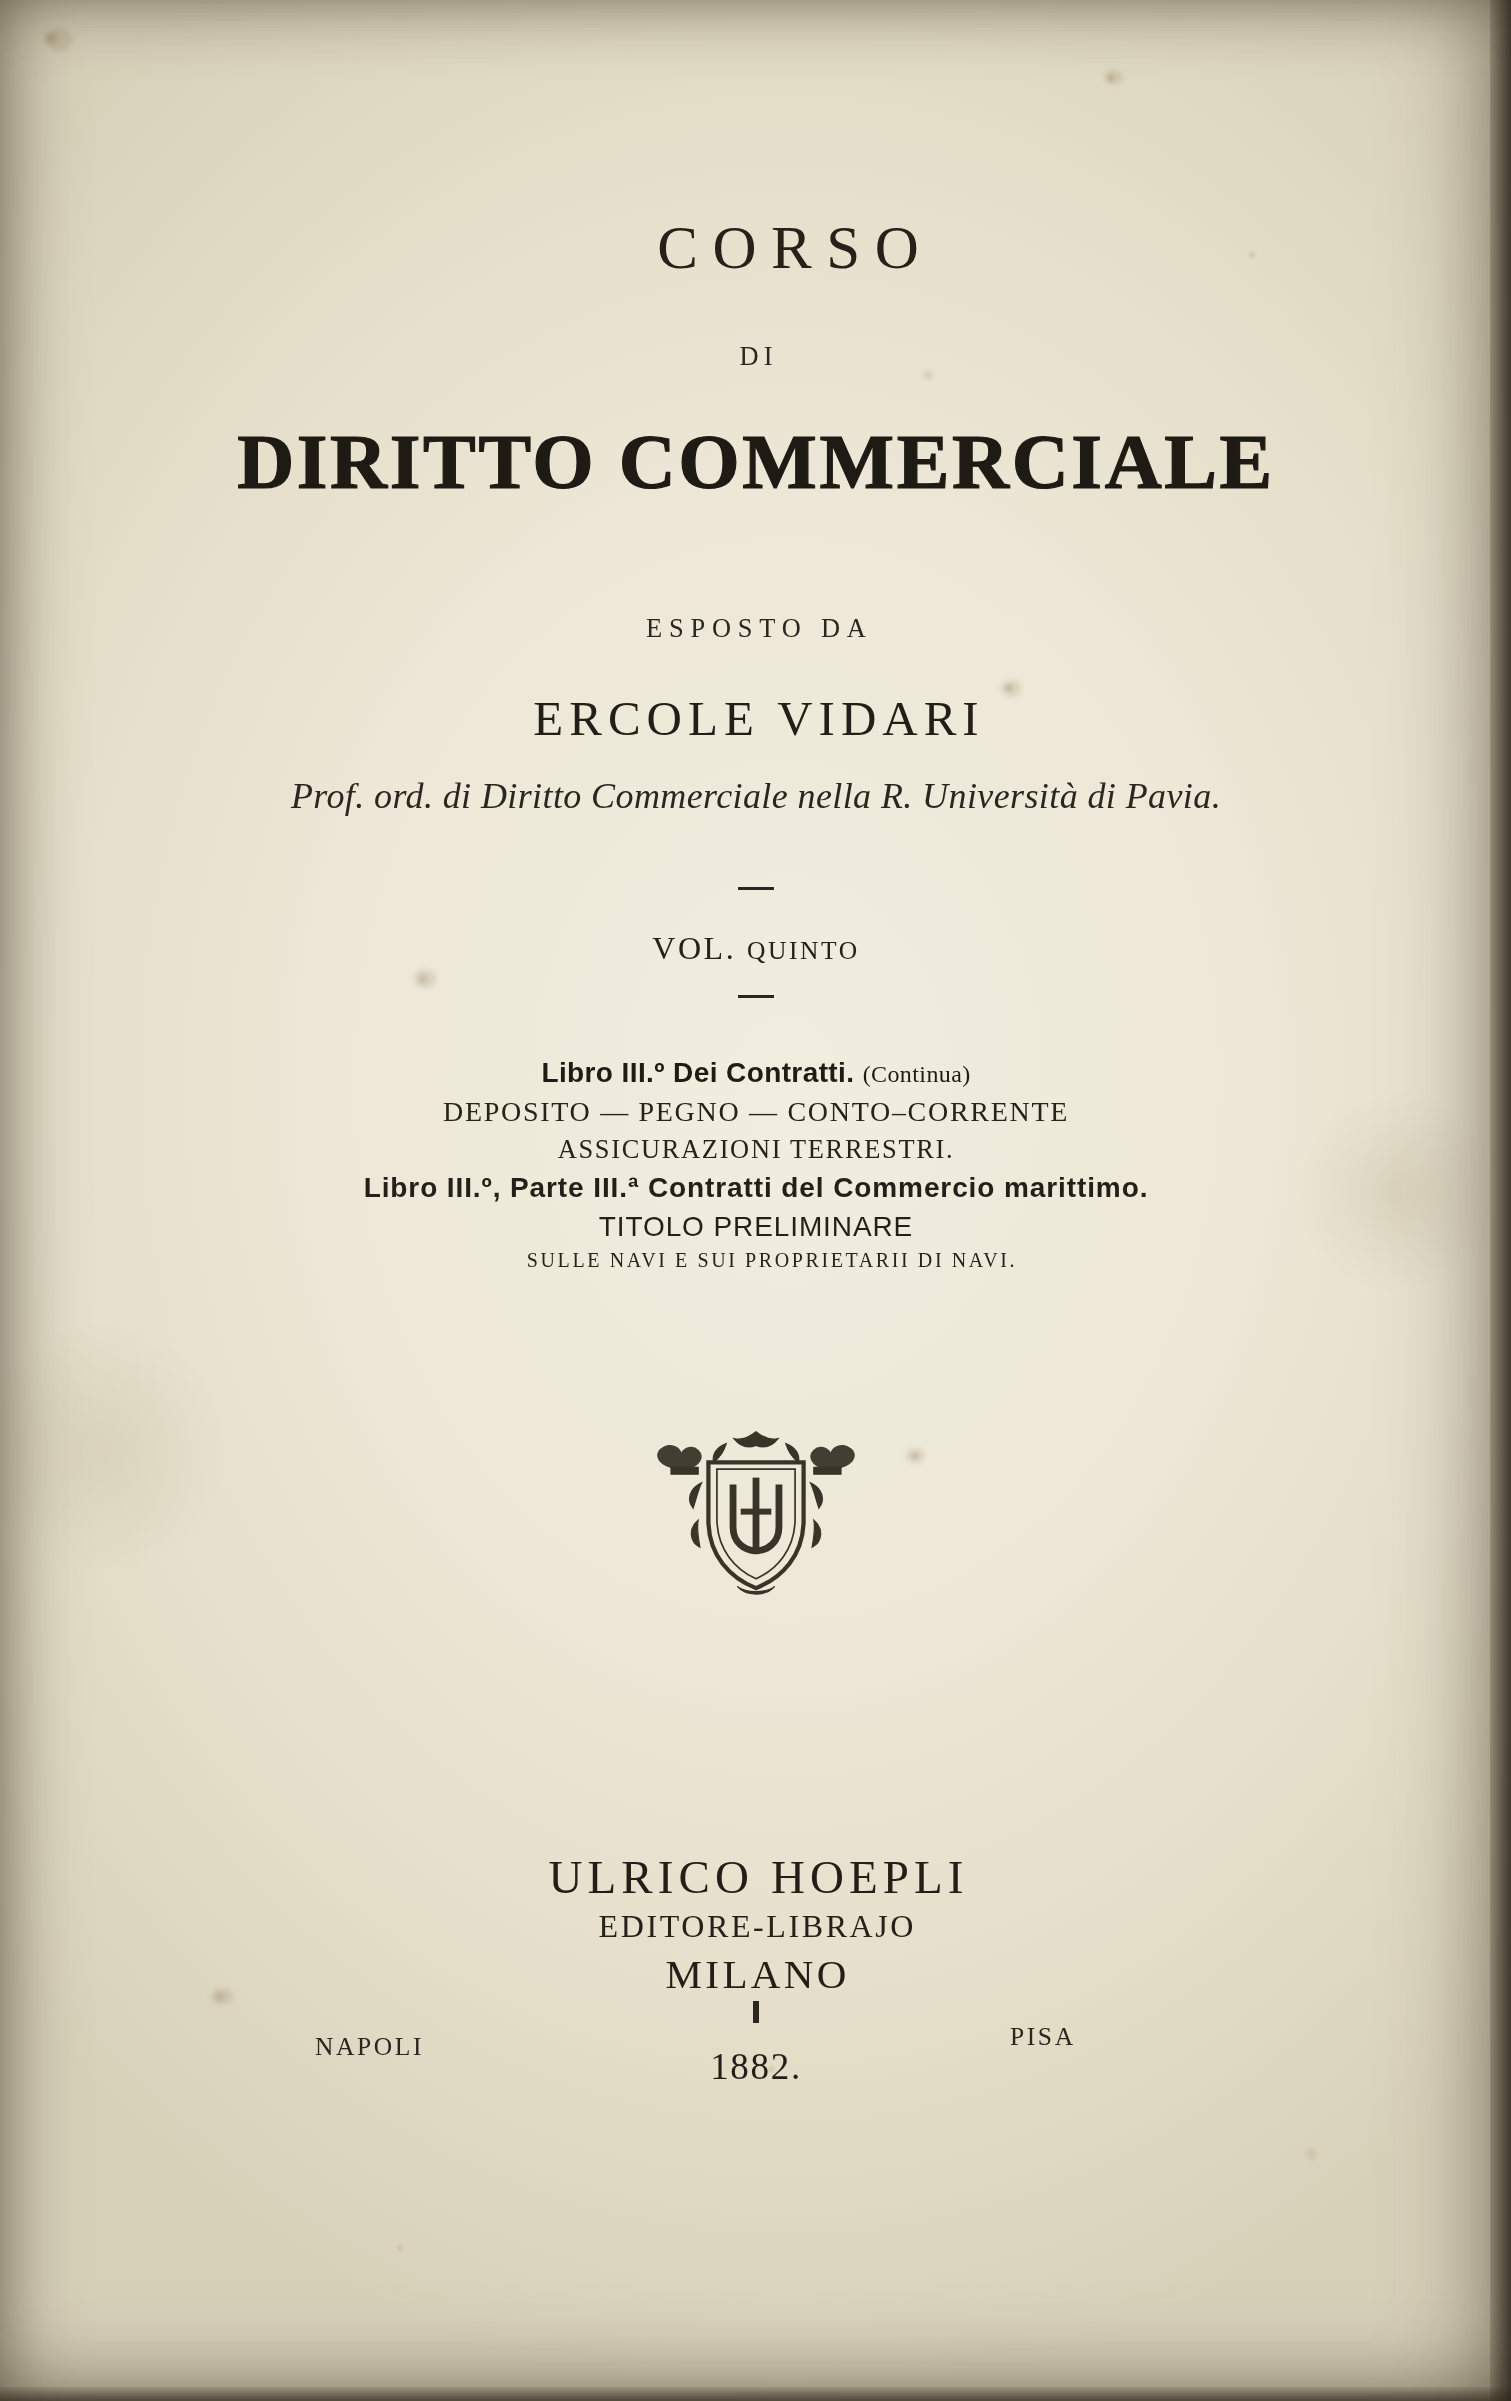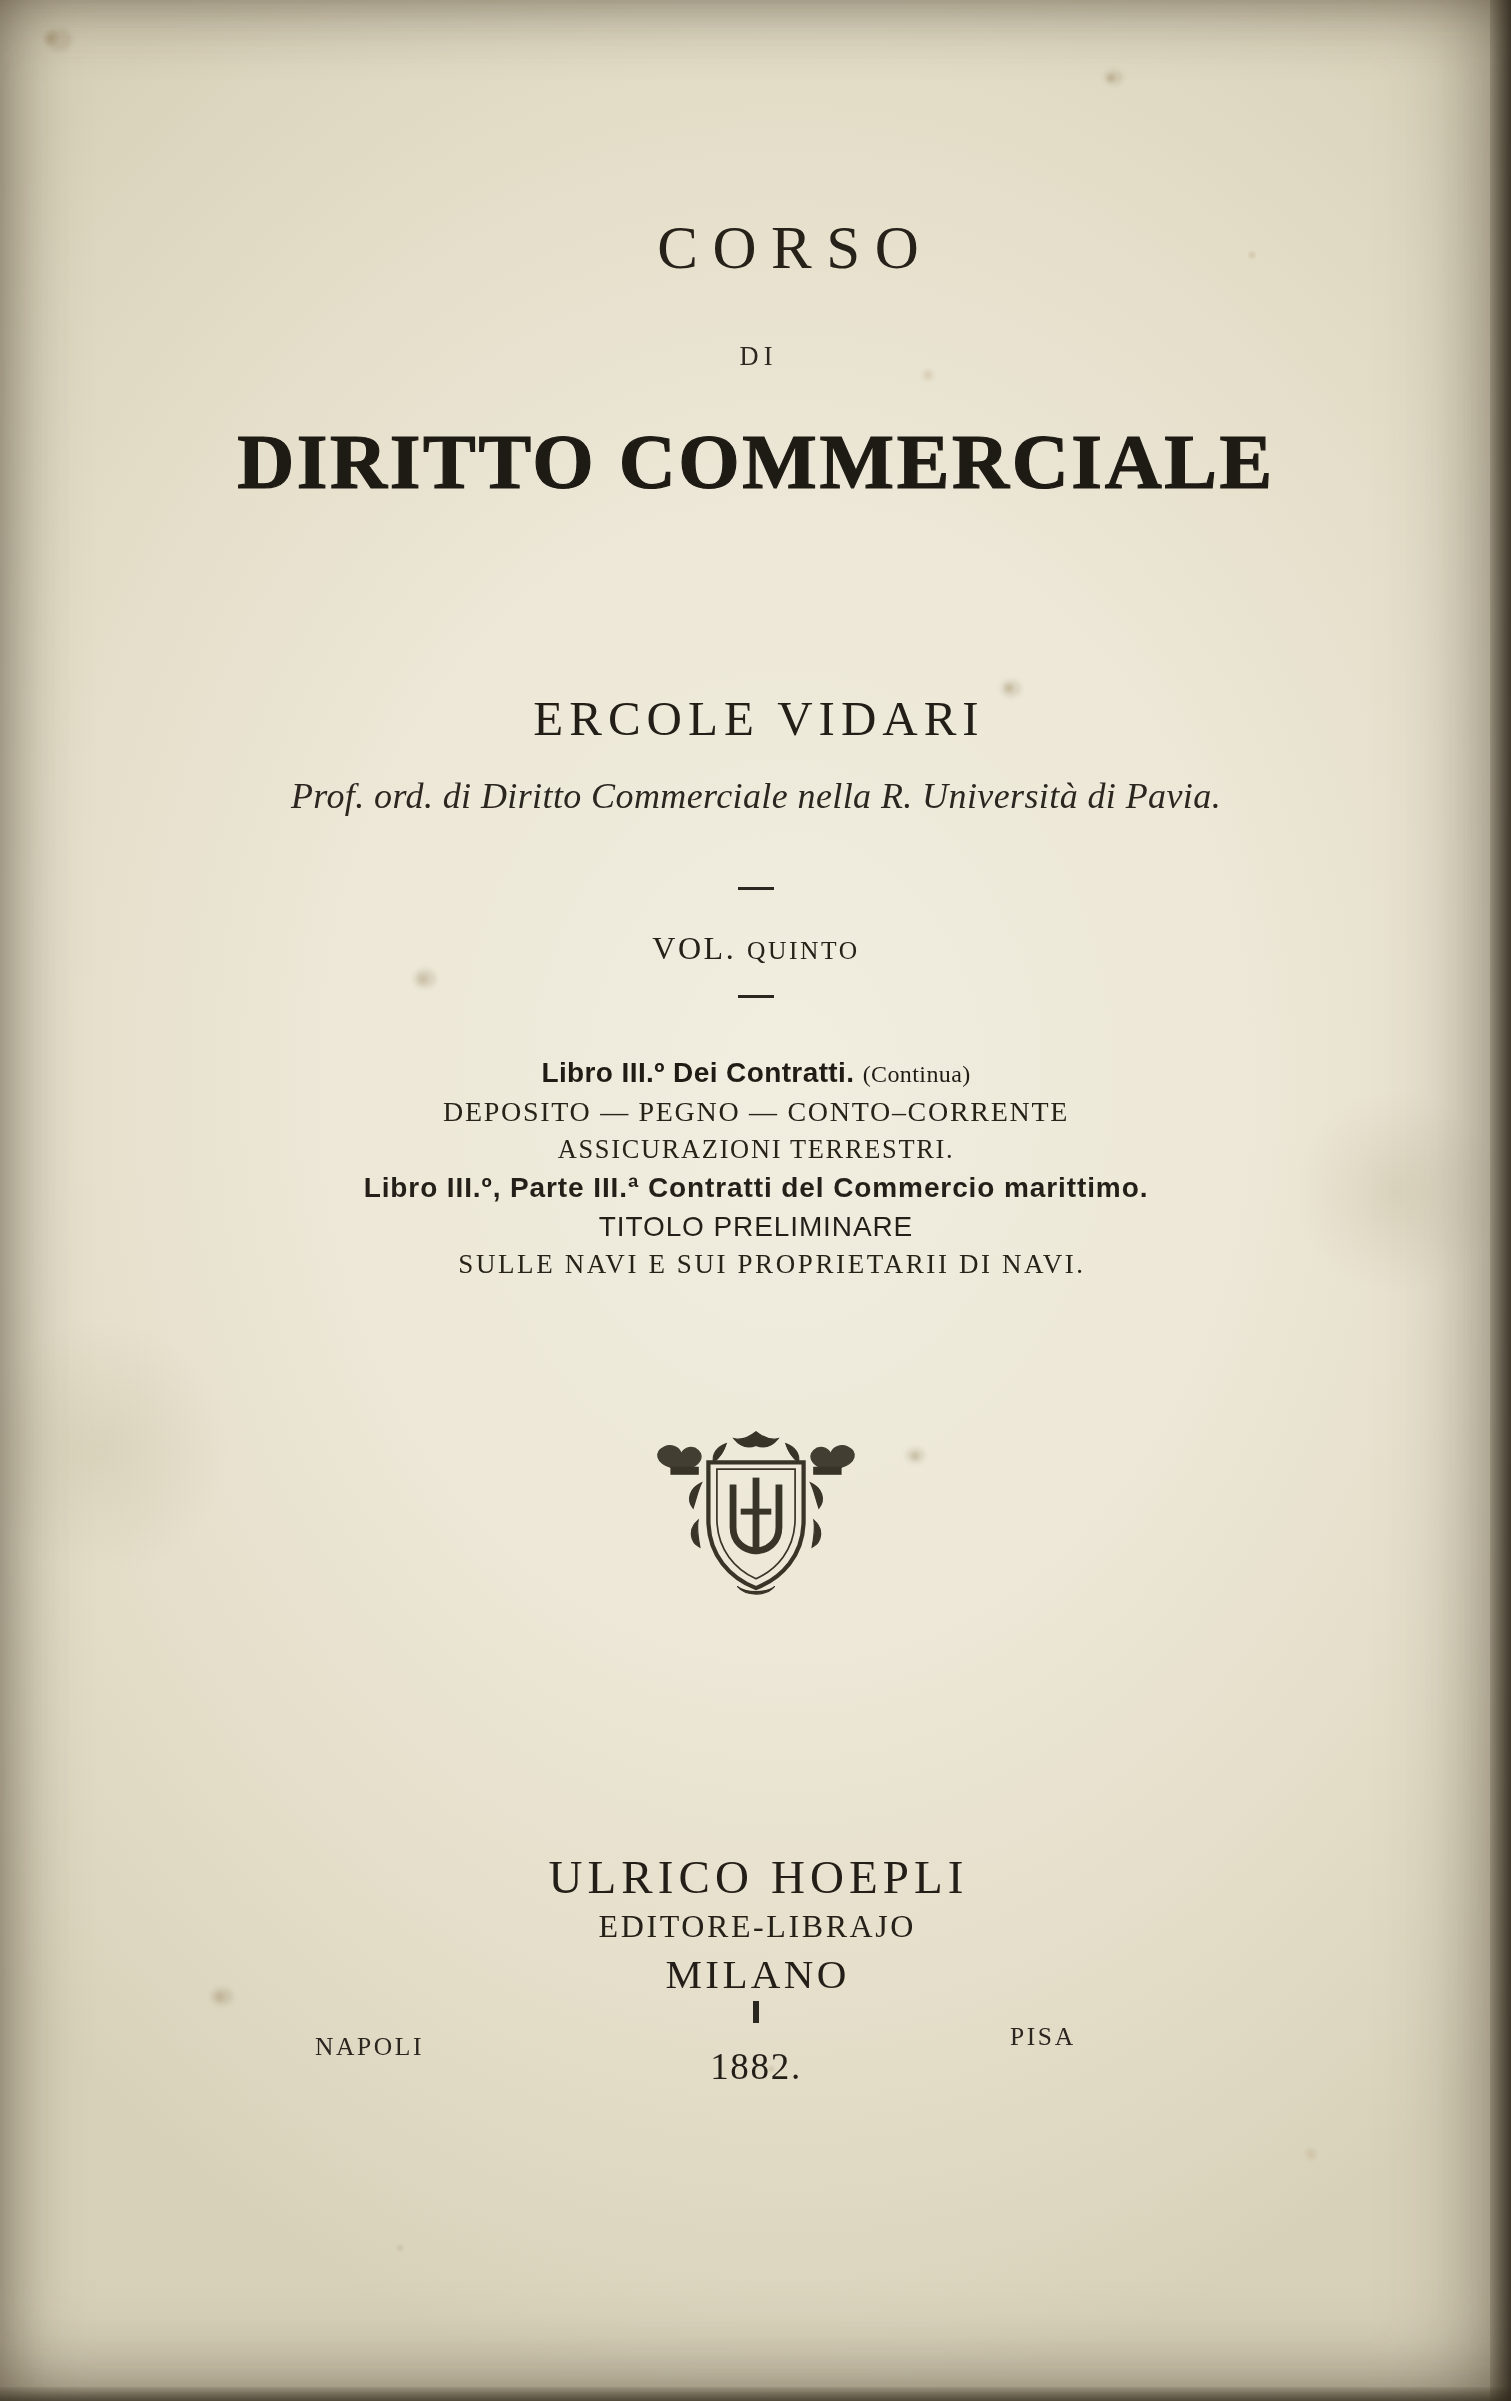--- a/index.html
+++ b/index.html
@@ -197,21 +197,21 @@
     color: #282319;
   }
   .c-title {
     font-family: "Liberation Sans", sans-serif;
     font-weight: 400;
     font-size: 28px;
     letter-spacing: 0.9px;
     color: #241f18;
   }
   .c-sc3 {
-    font-size: 27px;
+    font-size: 20px;
     letter-spacing: 2.6px;
     color: #282319;
     padding-left: 32px;
   }
 
   
   .device {
     position: absolute;
     top: 1418px;
     left: 50%;
@@ -294,20 +294,21 @@
 <div id="page">
 
   <div id="content">
 
     <div class="corso ink">CORSO</div>
 
     <div class="di ink">DI</div>
 
     <div class="maintitle">DIRITTO COMMERCIALE</div>
 
+    <div class="espostoda">ESPOSTO DA</div>
 
     <div class="author">ERCOLE VIDARI</div>
 
     <div class="affil">Prof. ord. di Diritto Commerciale nella R. Università di Pavia.</div>
 
     <div class="rule rule-top"></div>
 
     <div class="volume">
       <span>VOL.</span>
       <span class="sc">QUINTO</span>

